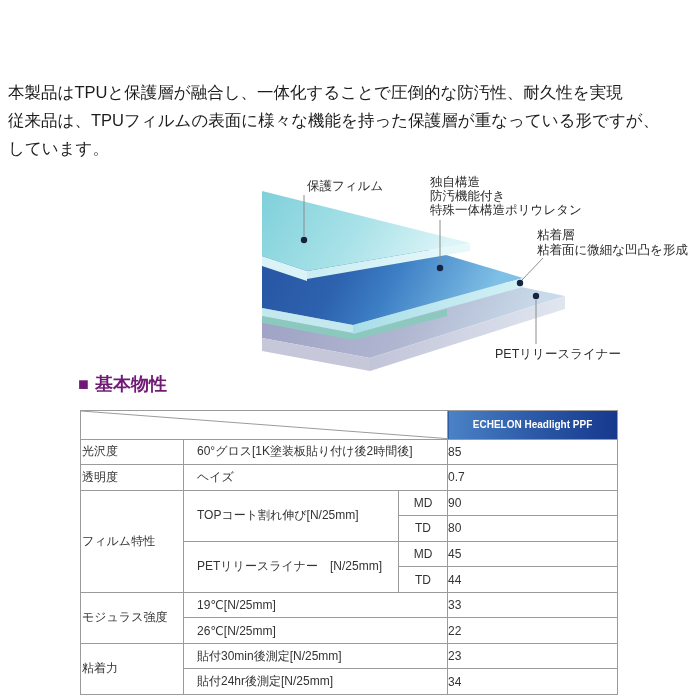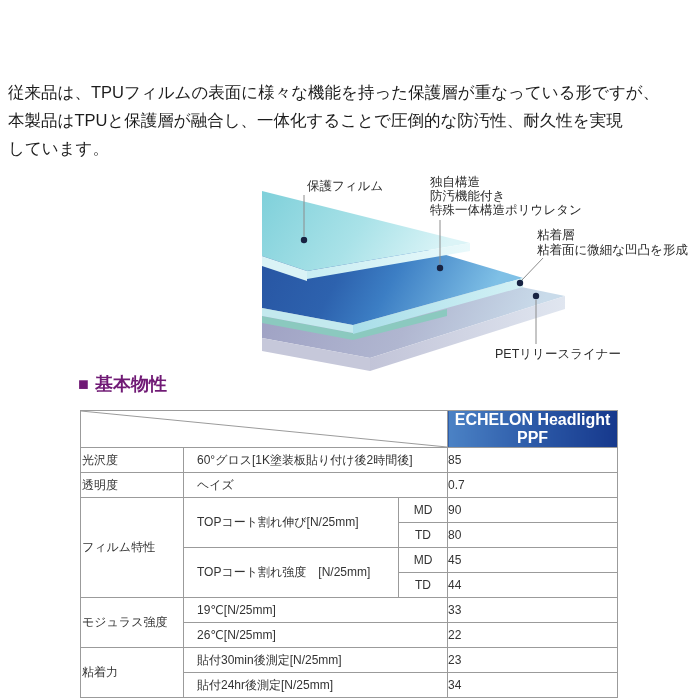--- a/index.html
+++ b/index.html
@@ -30,33 +30,33 @@
               border-collapse:collapse;table-layout:fixed;font-size:12px;color:#333;}
   .spec-table td,.spec-table th{border:1px solid #9b9b9b;vertical-align:middle;
               padding:0;font-weight:normal;background:#fff;}
   .spec-table .c-cat{padding-left:1px;text-align:left;}
   .spec-table .c-method{padding-left:13px;text-align:left;}
   .spec-table .c-sub{text-align:center;}
   .spec-table .c-val{text-align:left;}
   .spec-table .h-blank{position:relative;background:#fff;}
   .spec-table .h-blank svg{position:absolute;left:0;top:0;width:100%;height:100%;display:block;}
   .spec-table .h-product{background:linear-gradient(90deg,#4b82c5 0%,#2c5aa8 50%,#16388c 100%);
-              color:#fff;font-weight:bold;text-align:center;font-size:16px;}
+              color:#fff;font-weight:bold;text-align:center;font-size:10px;}
   .spec-table tr{height:25px;}
   .spec-table tr.hdr{height:28px;}
 </style>
 </head>
 <body>
 
 <div class="page">
 
 
   <div class="intro">
+    <div>本製品はTPUと保護層が融合し、一体化することで圧倒的な防汚性、耐久性を実現</div>
     <div>従来品は、TPUフィルムの表面に様々な機能を持った保護層が重なっている形ですが、</div>
-    <div>本製品はTPUと保護層が融合し、一体化することで圧倒的な防汚性、耐久性を実現</div>
     <div>しています。</div>
   </div>
 
   <div class="diagram">
     <svg viewBox="0 0 510 205" width="510" height="205">
       <defs>
         <linearGradient id="gTop" x1="0" y1="0" x2="1" y2="0.25">
           <stop offset="0" stop-color="#7fd0da"></stop>
             <stop offset="0.55" stop-color="#a9e2e8"></stop>
             <stop offset="1" stop-color="#dbf4f7"></stop>
@@ -154,21 +154,21 @@
       <td class="c-cat" rowspan="4">フィルム特性</td>
       <td class="c-method" rowspan="2">TOPコート割れ伸び[N/25mm]</td>
       <td class="c-sub">MD</td>
       <td class="c-val">90</td>
     </tr>
     <tr>
       <td class="c-sub">TD</td>
       <td class="c-val">80</td>
     </tr>
     <tr>
-      <td class="c-method" rowspan="2">TOPコート割れ強度　[N/25mm]</td>
+      <td class="c-method" rowspan="2">PETリリースライナー　[N/25mm]</td>
       <td class="c-sub">MD</td>
       <td class="c-val">45</td>
     </tr>
     <tr>
       <td class="c-sub">TD</td>
       <td class="c-val">44</td>
     </tr>
     <tr>
       <td class="c-cat" rowspan="2">モジュラス強度</td>
       <td class="c-method" colspan="2">19℃[N/25mm]</td>

